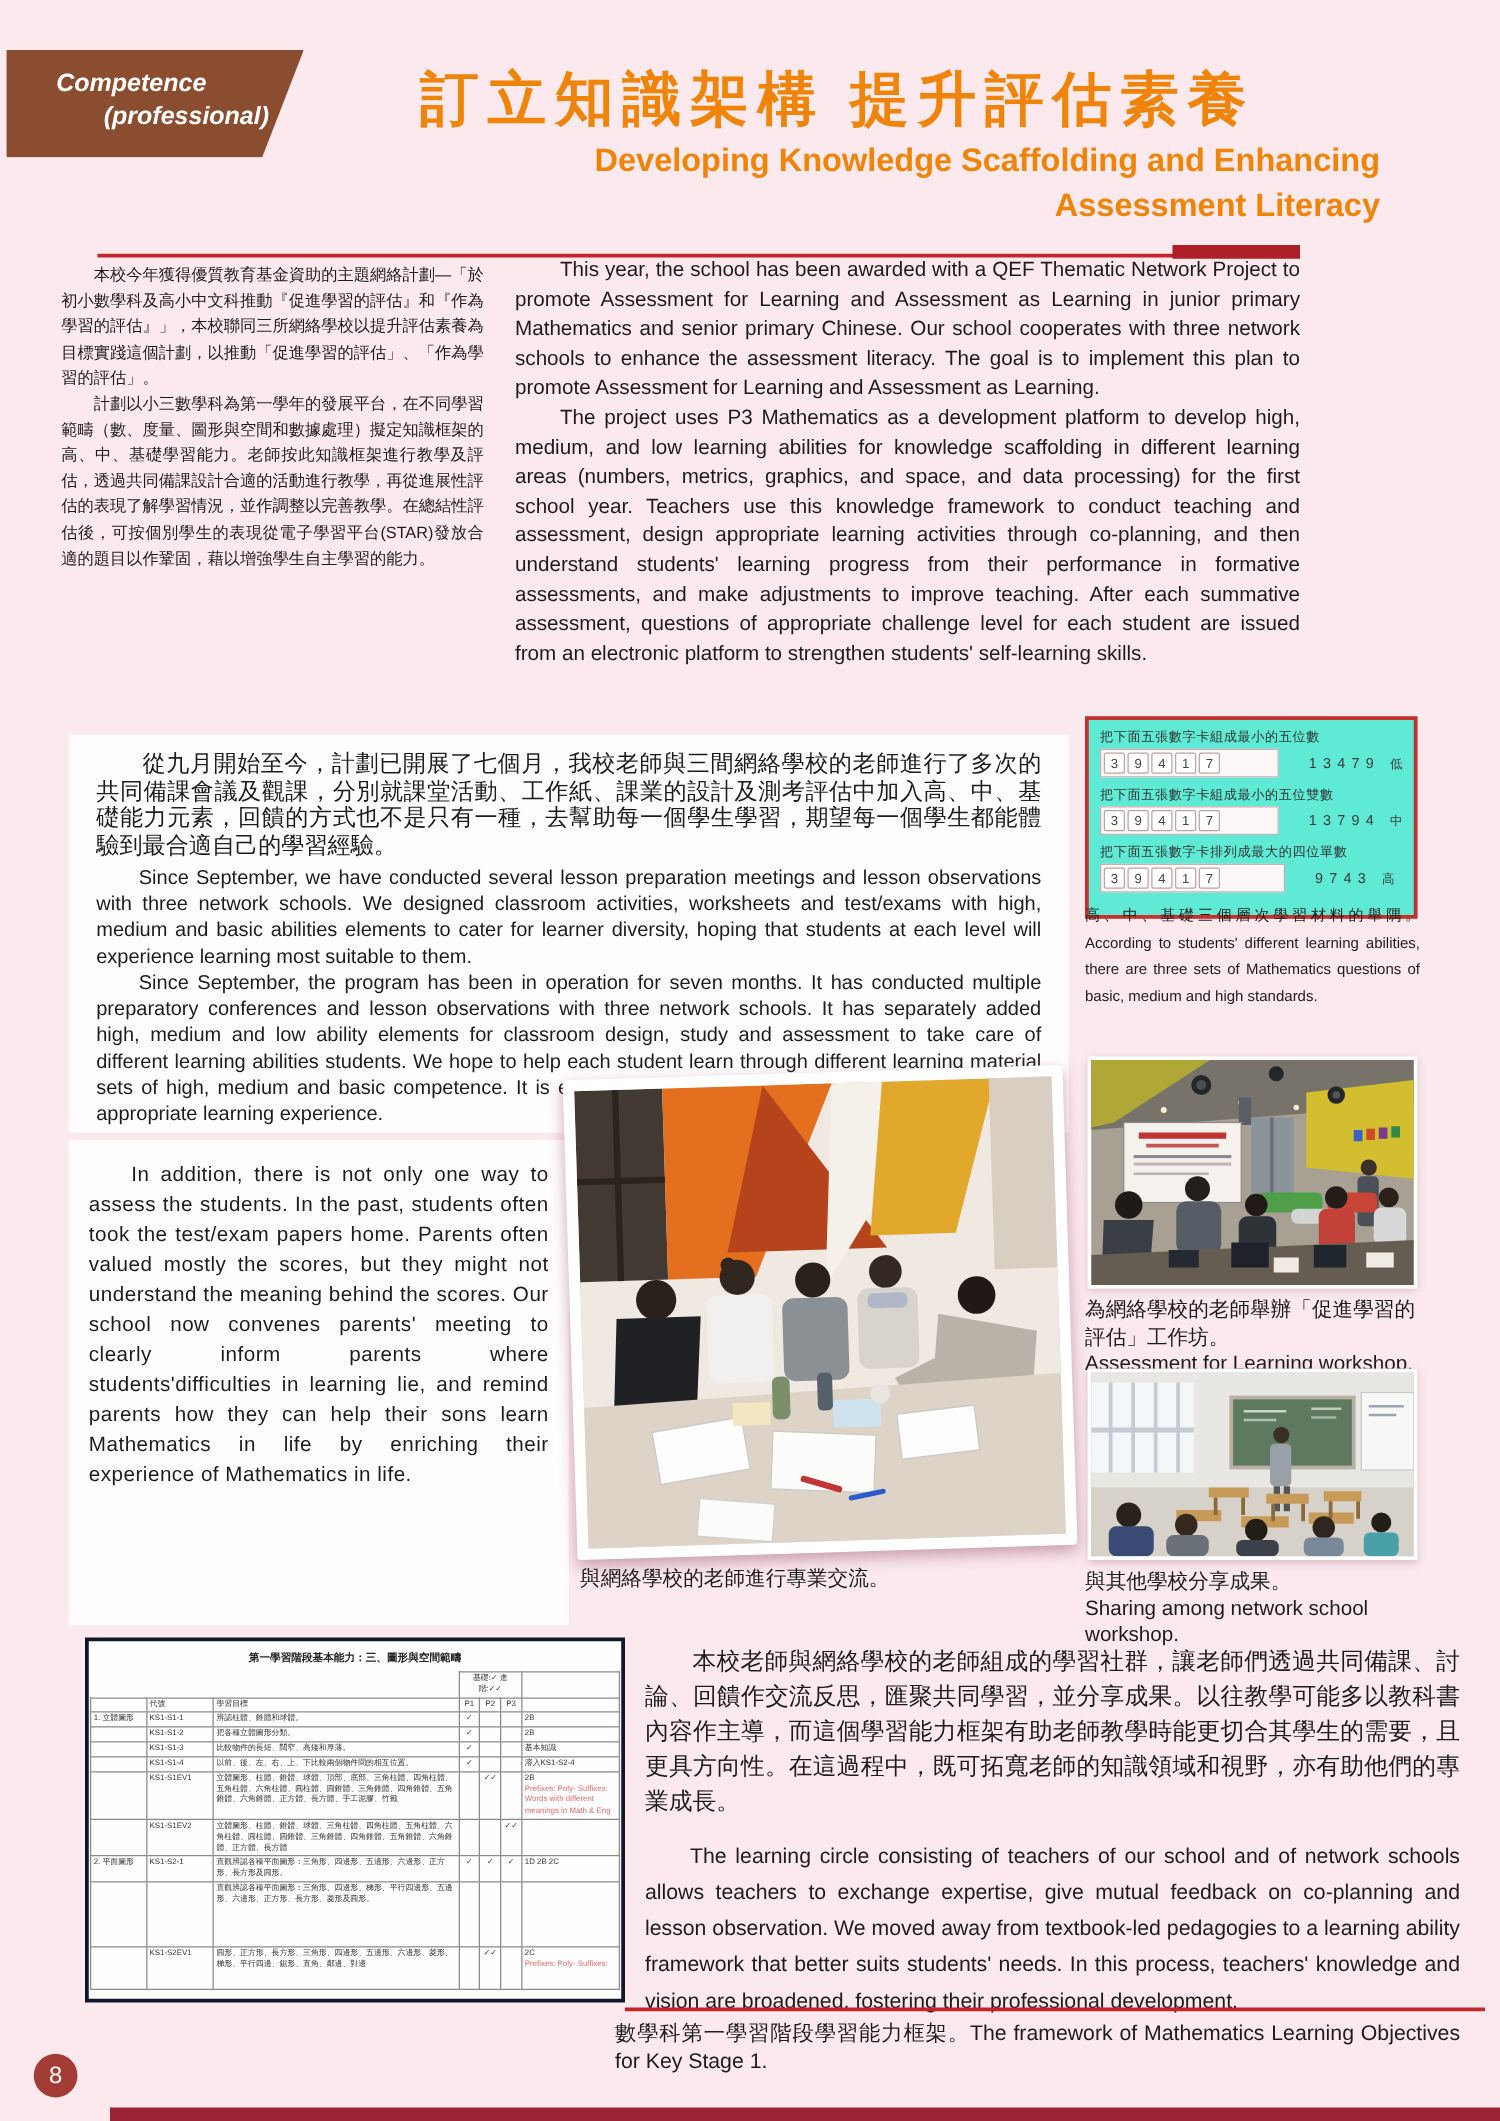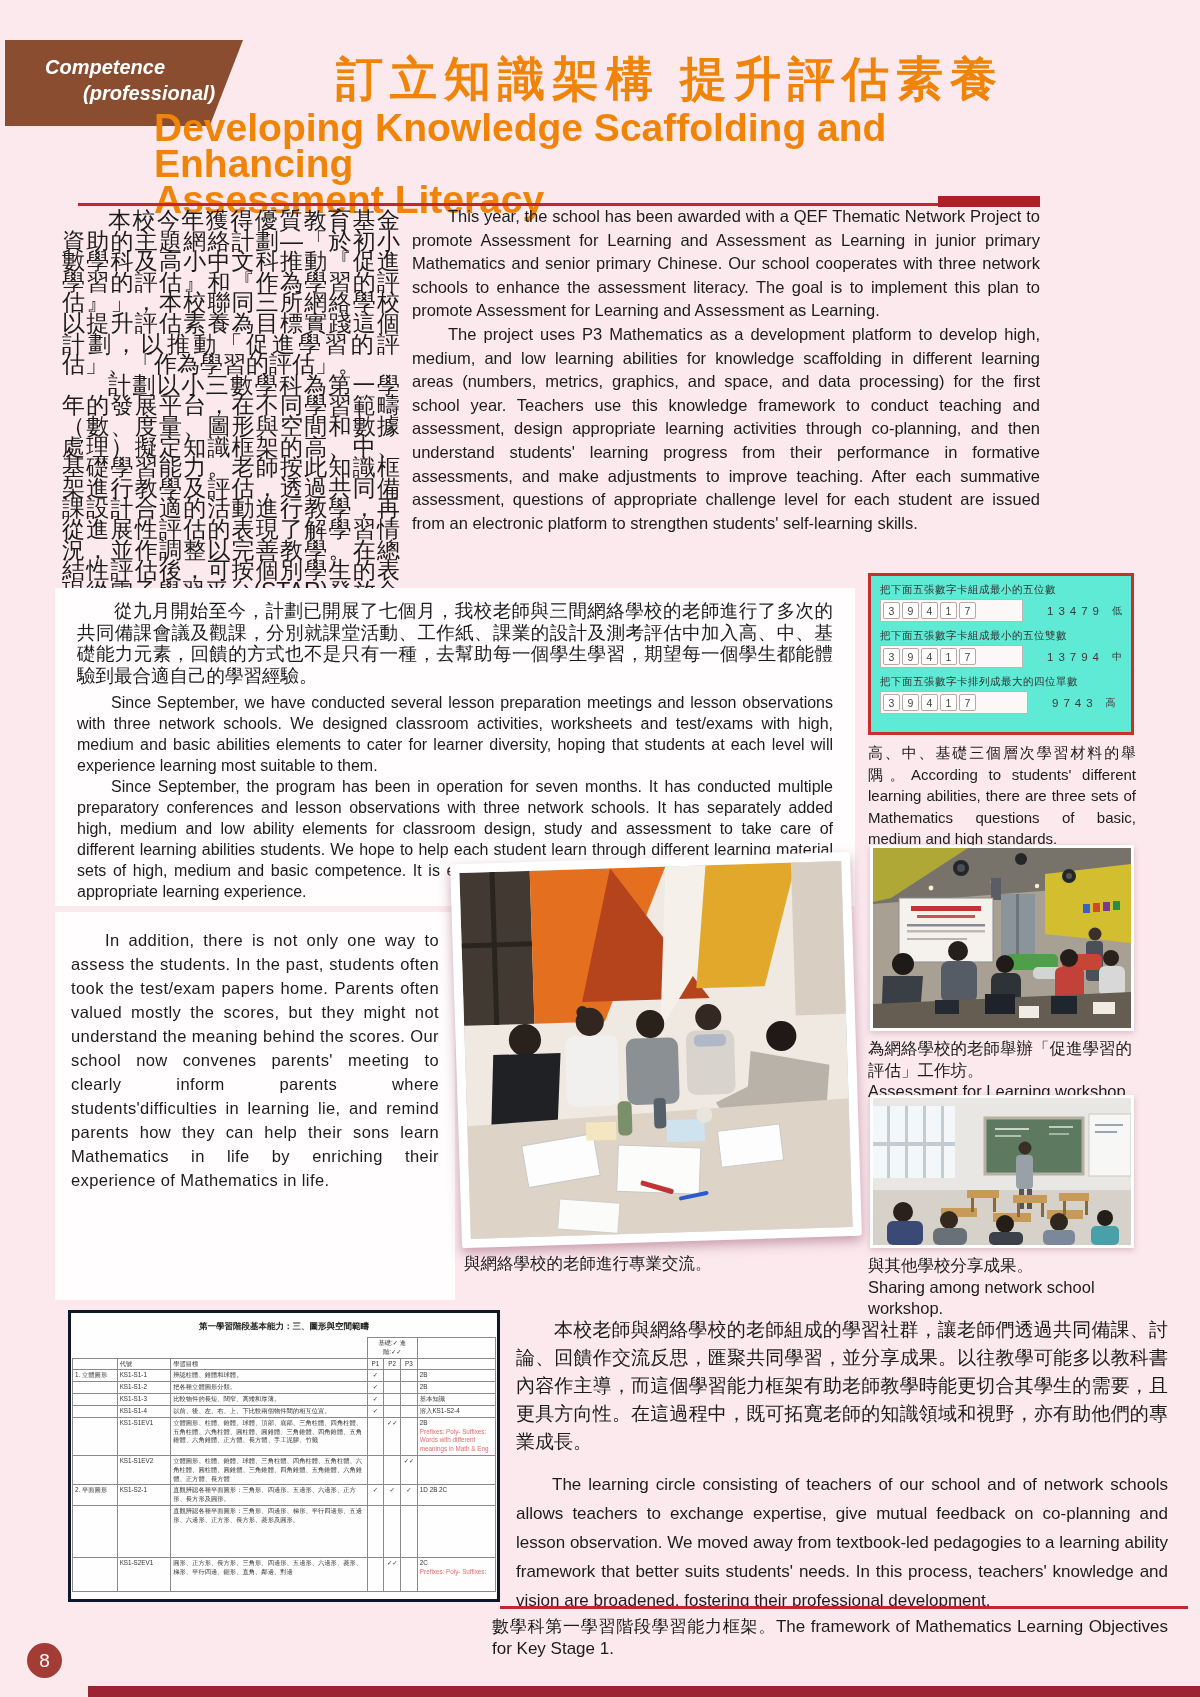--- a/index.html
+++ b/index.html
@@ -6,27 +6,27 @@
   body{font-family:"Liberation Sans","DejaVu Sans",sans-serif;}
   #page{position:relative;width:1200px;height:1697px;background:#fbe9ee;overflow:hidden;}
 
   
   .badge{position:absolute;left:5px;top:40px;width:238px;height:86px;background:#8a4d2f;
          clip-path:polygon(0 0,100% 0,86% 100%,0 100%);color:#fff;font-style:italic;font-weight:bold;
          font-size:20px;line-height:26px;padding:14px 0 0 40px;box-sizing:border-box;}
   .badge .l2{padding-left:38px;}
   .title-zh{position:absolute;left:230px;top:48px;width:880px;text-align:center;color:#ef8408;
             font-size:47px;font-weight:bold;letter-spacing:7px;}
-  .title-en{position:absolute;left:154px;top:110px;width:940px;text-align:left;color:#ef8408;
-            font-size:39px;font-weight:bold;line-height:36px;}
+  .title-en{position:absolute;left:164px;top:110px;width:940px;text-align:right;color:#ef8408;
+            font-size:26px;font-weight:bold;line-height:36px;}
   .rule-thin{position:absolute;left:78px;top:203px;width:962px;height:3px;background:#c8242b;}
   .rule-thick{position:absolute;left:938px;top:196px;width:102px;height:11px;background:#ae1f28;}
 
   
-  .intro-zh{position:absolute;left:62px;top:210px;width:338px;font-size:23px;line-height:20.6px;
+  .intro-zh{position:absolute;left:49px;top:210px;width:338px;font-size:13px;line-height:20.6px;
             text-align:justify;color:#1c1c1c;}
   .intro-zh p{margin:0;text-indent:2em;}
   .intro-en{position:absolute;left:412px;top:205px;width:628px;font-size:16.5px;line-height:23.6px;
             text-align:justify;color:#1c1c1c;}
   .intro-en p{margin:0;text-indent:36px;}
 
   .whitebox{position:absolute;background:#fffdfd;box-sizing:border-box;}
   #box1{left:55px;top:588px;width:800px;height:318px;padding:12px 22px;overflow:hidden;}
   #box1 .zh{font-size:18.5px;line-height:21.6px;text-align:justify;text-indent:2em;margin:0 0 6px 0;color:#1c1c1c;}
   #box1 .en{font-size:16px;line-height:21px;text-align:justify;text-indent:34px;margin:0;color:#1c1c1c;}
@@ -36,21 +36,21 @@
            border:3px solid #c9302c;box-sizing:border-box;padding:7px 9px;}
   .mq{margin-bottom:7px;}
   .mq-label{font-size:10.5px;color:#333;margin-bottom:2px;letter-spacing:0.5px;}
   .mq-row{display:flex;align-items:center;}
   .mq-cards{display:flex;gap:2px;border:1px solid #c5b3b3;background:#fdf8f8;padding:2px;width:142px;}
   .mq-card{width:15px;height:15px;border:1px solid #b9a6a6;background:#fff;border-radius:2px;
            font-size:10.5px;color:#444;display:flex;align-items:center;justify-content:center;}
   .mq-ans{font-size:11.5px;color:#3a3a3a;letter-spacing:5px;margin-left:24px;}
   .mq-lvl{font-size:10px;color:#3a3a3a;margin-left:8px;}
 
-  .midcaption{position:absolute;left:868px;top:742px;width:268px;font-size:15px;line-height:21.6px;
+  .midcaption{position:absolute;left:868px;top:722px;width:268px;font-size:12px;line-height:21.6px;
               text-align:justify;color:#1c1c1c;}
 
   .photo{position:absolute;border:3px solid #fff;box-shadow:0 2px 6px rgba(160,100,120,.35);box-sizing:border-box;background:#ccc;}
   #photo1{left:870px;top:845px;width:264px;height:186px;}
   #photo2{left:870px;top:1095px;width:264px;height:153px;}
   #photoC{left:456px;top:858px;width:400px;height:384px;border:9px solid #fff;border-radius:3px;
           transform:rotate(-1.8deg);box-shadow:0 5px 12px rgba(150,80,105,.5);}
   .photo svg{display:block;width:100%;height:100%;}
 
   .caption{position:absolute;font-size:16.5px;line-height:21.5px;color:#1c1c1c;}

